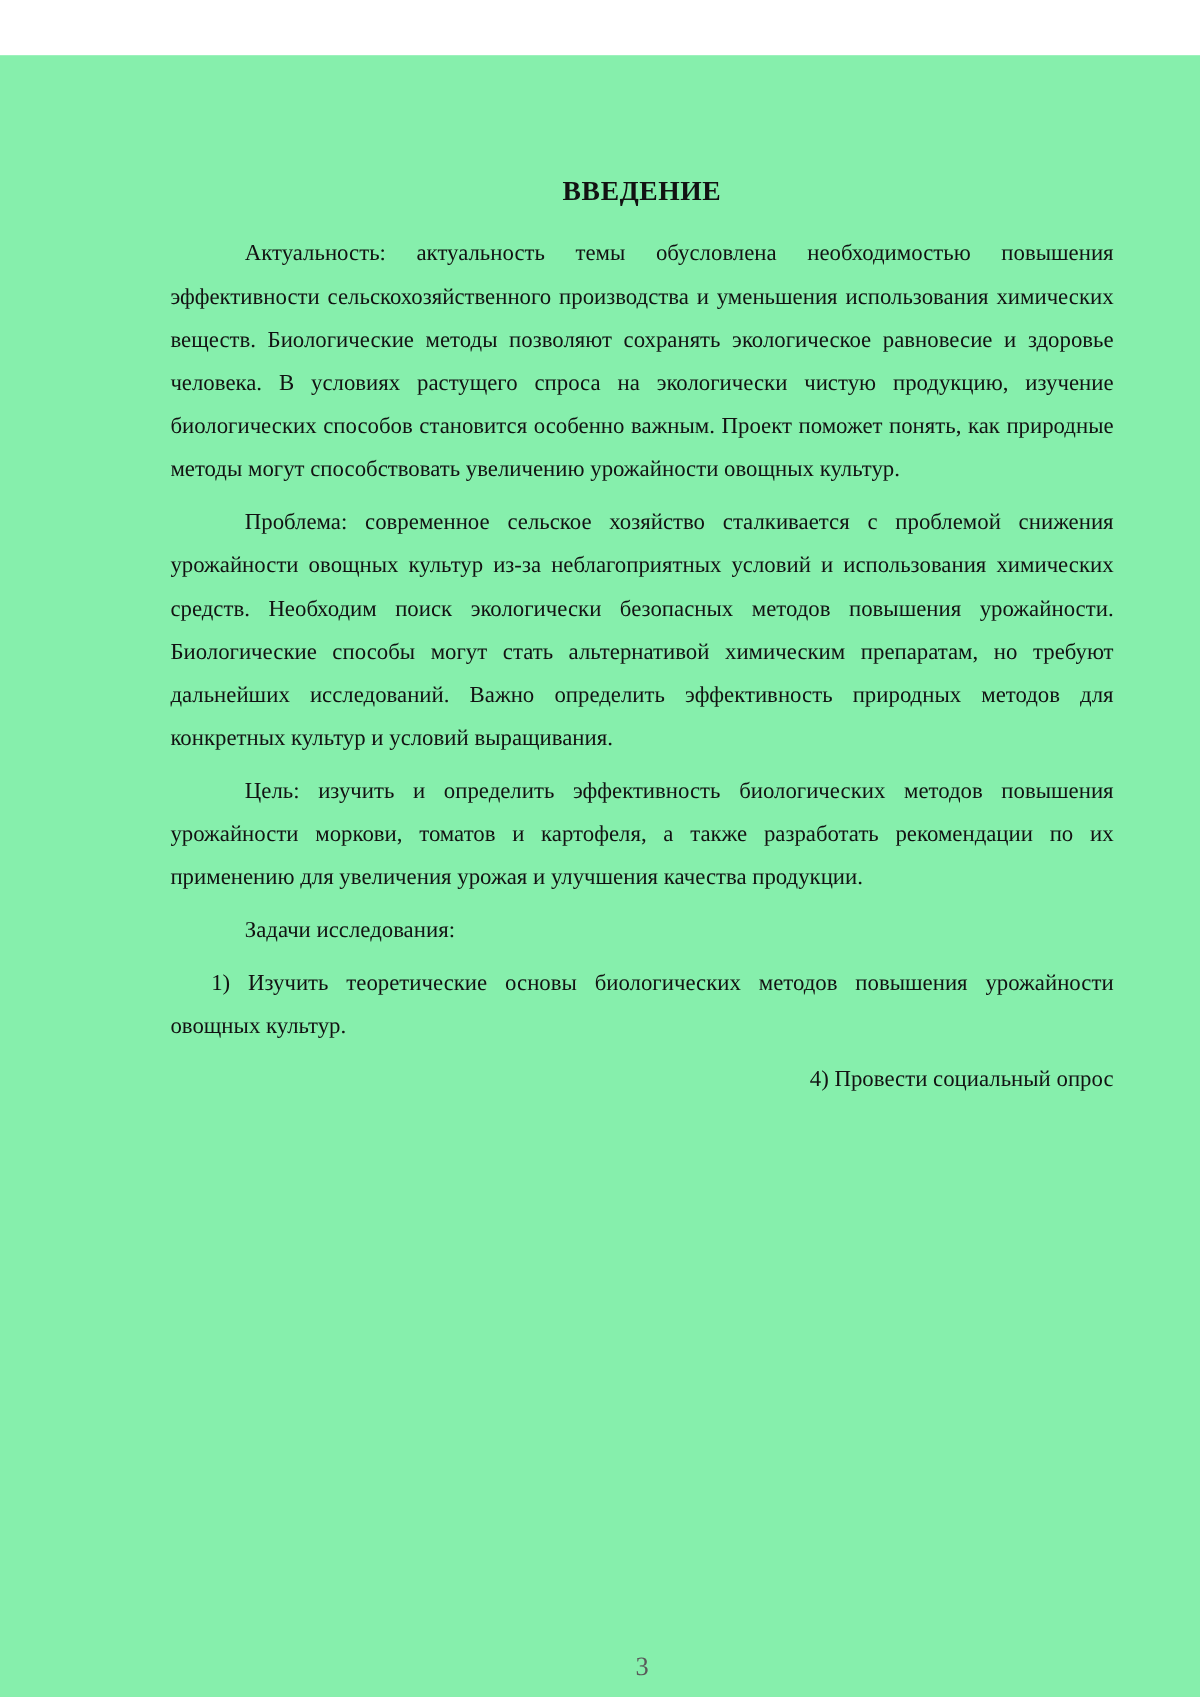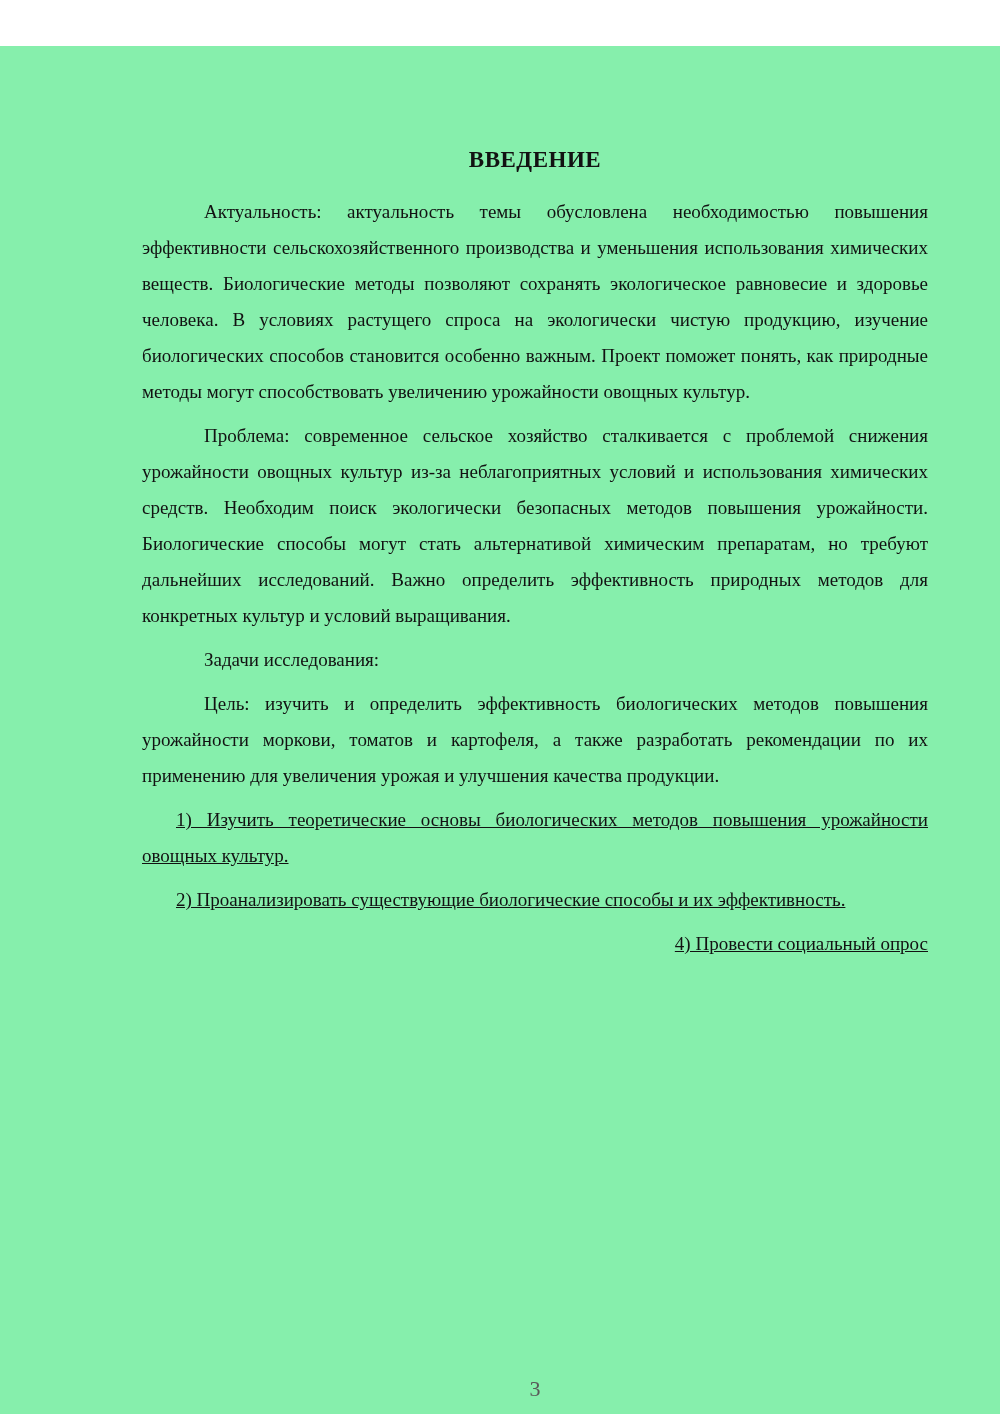--- a/index.html
+++ b/index.html
@@ -36,21 +36,20 @@
     font-size: 19px;
     line-height: 36px;
     text-align: justify;
     text-indent: 62px;
   }
   .para.tasks-heading {
     text-align: left;
   }
   .para.task-item {
     text-indent: 34px;
-    text-decoration: underline;
   }
   .para.single-line {
     text-align: right;
   }
   .page-number {
     position: absolute;
     top: 1328px;
     left: 142px;
     right: 72px;
     text-align: center;
@@ -64,27 +63,26 @@
 
 <div class="page">
   <div class="content">
 
     <h1 class="doc-title">ВВЕДЕНИЕ</h1>
 
     <p class="para">Актуальность: актуальность темы обусловлена необходимостью повышения эффективности сельскохозяйственного производства и уменьшения использования химических веществ. Биологические методы позволяют сохранять экологическое равновесие и здоровье человека. В условиях растущего спроса на экологически чистую продукцию, изучение биологических способов становится особенно важным. Проект поможет понять, как природные методы могут способствовать увеличению урожайности овощных культур.</p>
 
     <p class="para">Проблема: современное сельское хозяйство сталкивается с проблемой снижения урожайности овощных культур из-за неблагоприятных условий и использования химических средств. Необходим поиск экологически безопасных методов повышения урожайности. Биологические способы могут стать альтернативой химическим препаратам, но требуют дальнейших исследований. Важно определить эффективность природных методов для конкретных культур и условий выращивания.</p>
 
+    <p class="para">Цель: изучить и определить эффективность биологических методов повышения урожайности моркови, томатов и картофеля, а также разработать рекомендации по их применению для увеличения урожая и улучшения качества продукции.</p>
+
     <p class="para tasks-heading">Задачи исследования:</p>
-
-    <p class="para">Цель: изучить и определить эффективность биологических методов повышения урожайности моркови, томатов и картофеля, а также разработать рекомендации по их применению для увеличения урожая и улучшения качества продукции.</p>
 
     <p class="para task-item">1) Изучить теоретические основы биологических методов повышения урожайности овощных культур.</p>
 
-    <p class="para task-item">2) Проанализировать существующие биологические способы и их эффективность.</p>
 
 
     <p class="para task-item single-line">4) Провести социальный опрос</p>
 
 
 
   </div>
 
   <div class="page-number">3</div>
 </div>

